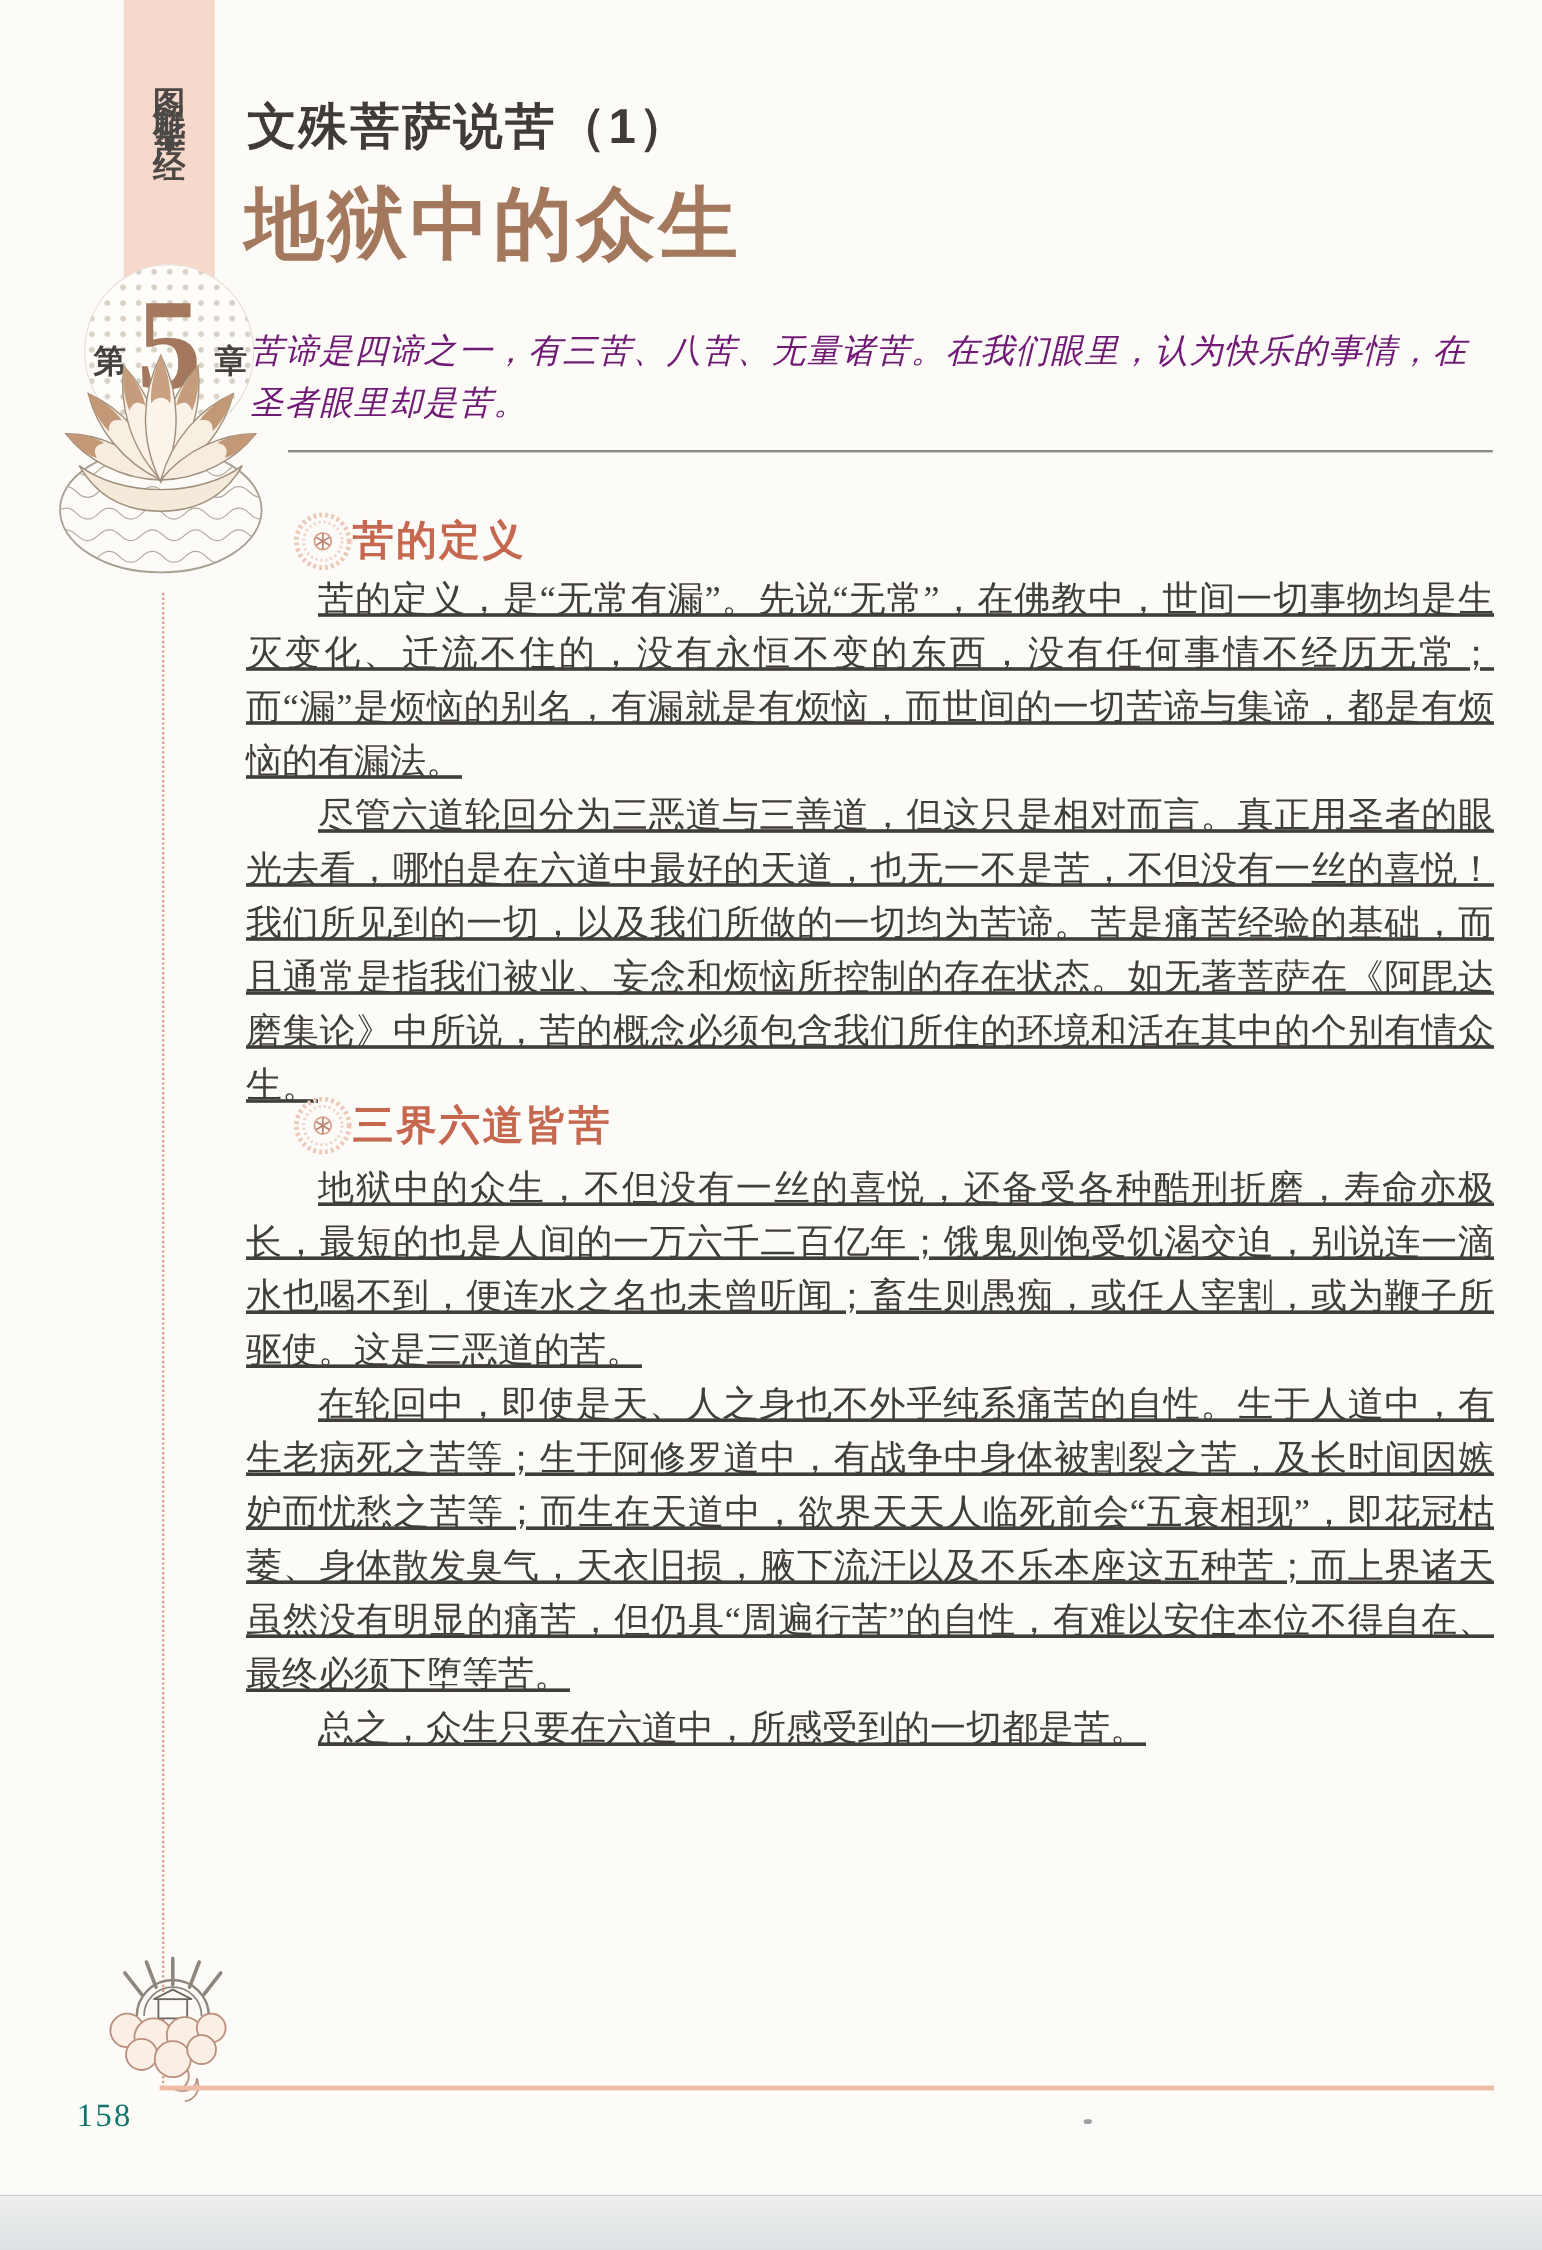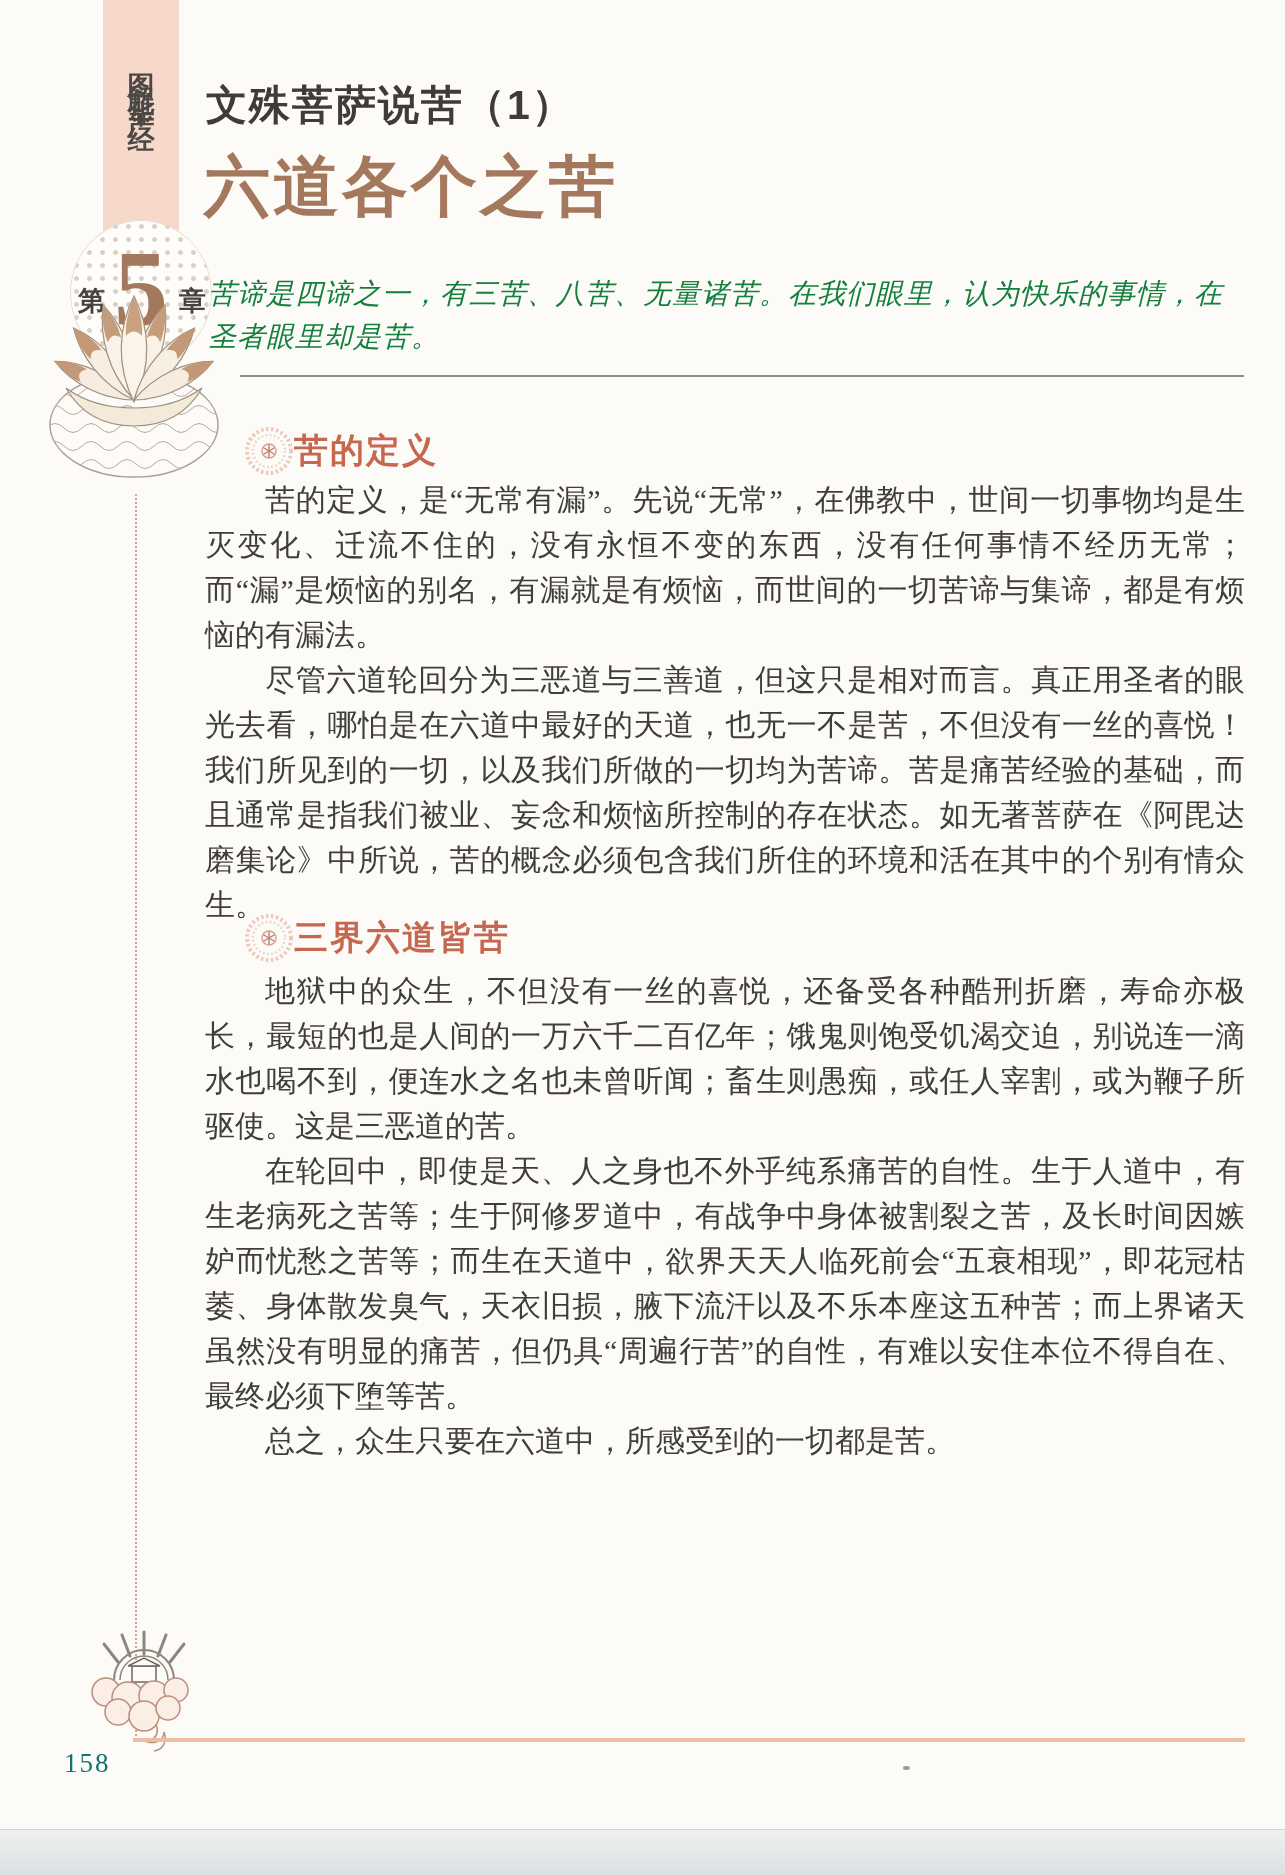--- a/index.html
+++ b/index.html
@@ -64,42 +64,42 @@
     font-size:41px;font-weight:700;color:#3e3b38;letter-spacing:2px;
     font-family:"Liberation Sans","DejaVu Sans",sans-serif;
   }
   .title{
     position:absolute;left:204px;top:142px;margin:0;
     font-size:66px;font-weight:700;color:#a3785c;letter-spacing:3px;
     font-family:"Liberation Sans","DejaVu Sans",sans-serif;
   }
   .intro{
     position:absolute;left:208px;top:272px;width:1030px;margin:0;
-    font-size:28px;line-height:43px;color:#15803d;
+    font-size:28px;line-height:43px;color:#701a75;
     font-style:italic;letter-spacing:1px;
   }
   .divider{
     position:absolute;left:240px;top:375px;width:1004px;height:2px;
     background:#8d8b87;
   }
   
   .sec-head{position:absolute;left:244px;display:flex;align-items:center;gap:0;}
   .sec-head.first{top:426px;}
   .sec-head.second{top:913px;}
   .sec-label{
     font-size:34px;font-weight:700;color:#c5684f;letter-spacing:2px;
     font-family:"Liberation Sans","DejaVu Sans",sans-serif;
   }
   .body-block{
     position:absolute;left:205px;width:1040px;
     font-size:30px;line-height:45px;color:#403e3b;text-align:justify;
   }
   .body-block.first{top:477px;}
   .body-block.second{top:968px;}
-  .body-block p{margin:0;text-indent:2em;}
+  .body-block p{margin:0;text-indent:2em;text-decoration:underline;}
 </style>
 </head>
 <body>
 
 <div class="page">
 
   <div class="band">
     <div class="band-text">图解华严经</div>
   </div>
 
@@ -181,21 +181,21 @@
     </g>
     <path d="M92,100 C96,110 90,116 84,118 C92,120 100,116 100,108 C104,118 98,126 90,127" fill="none" stroke="#b98f7d" stroke-width="1.5"></path>
   </svg>
 
   <div class="bottom-line"></div>
   <div class="page-num">158</div>
   <div class="dot-mark"></div>
   <div class="bottom-strip"></div>
 
   <div class="subtitle">文殊菩萨说苦（1）</div>
-  <h1 class="title">六道各个之苦</h1>
+  <h1 class="title">地狱中的众生</h1>
   <p class="intro">苦谛是四谛之一，有三苦、八苦、无量诸苦。在我们眼里，认为快乐的事情，在圣者眼里却是苦。</p>
   <div class="divider"></div>
 
   <div class="sec-head first">
     <svg width="50" height="50" viewBox="0 0 50 50">
       <circle cx="25" cy="25" r="22" fill="none" stroke="#ecc9b9" stroke-width="4" stroke-dasharray="2.5 2.5"></circle>
       <circle cx="25" cy="25" r="16" fill="none" stroke="#f0d4c7" stroke-width="2.5" stroke-dasharray="1.8 2.4"></circle>
       <circle cx="25" cy="25" r="7" fill="#fdf7f3" stroke="#d8a490" stroke-width="1.5"></circle>
       <g stroke="#b9826f" stroke-width="1.4" stroke-linecap="round">
         <line x1="25" y1="19" x2="25" y2="31"></line>

